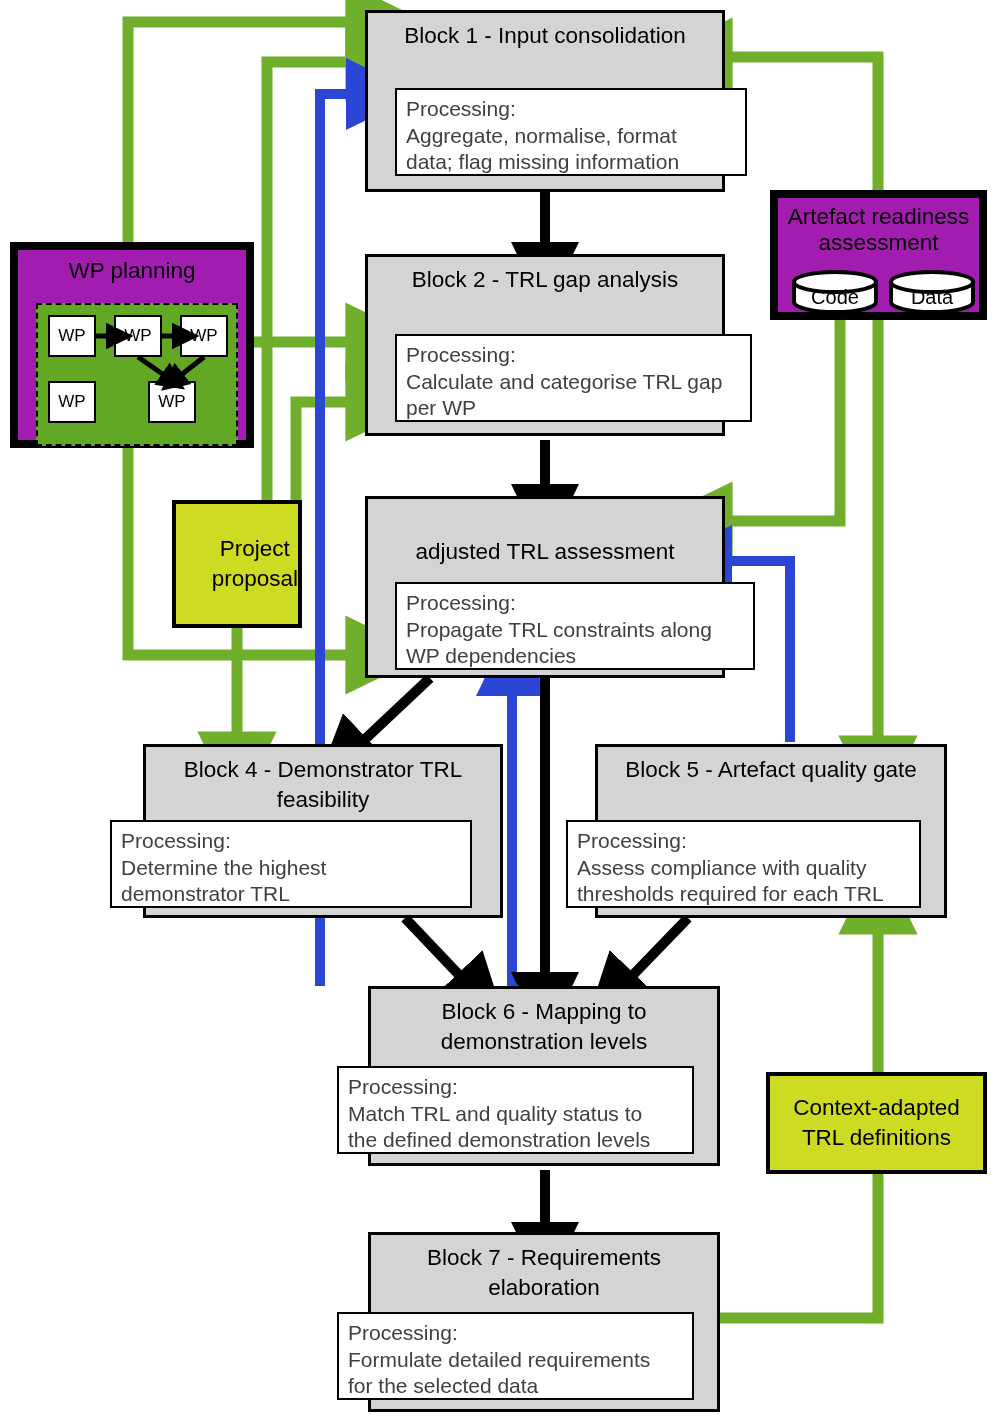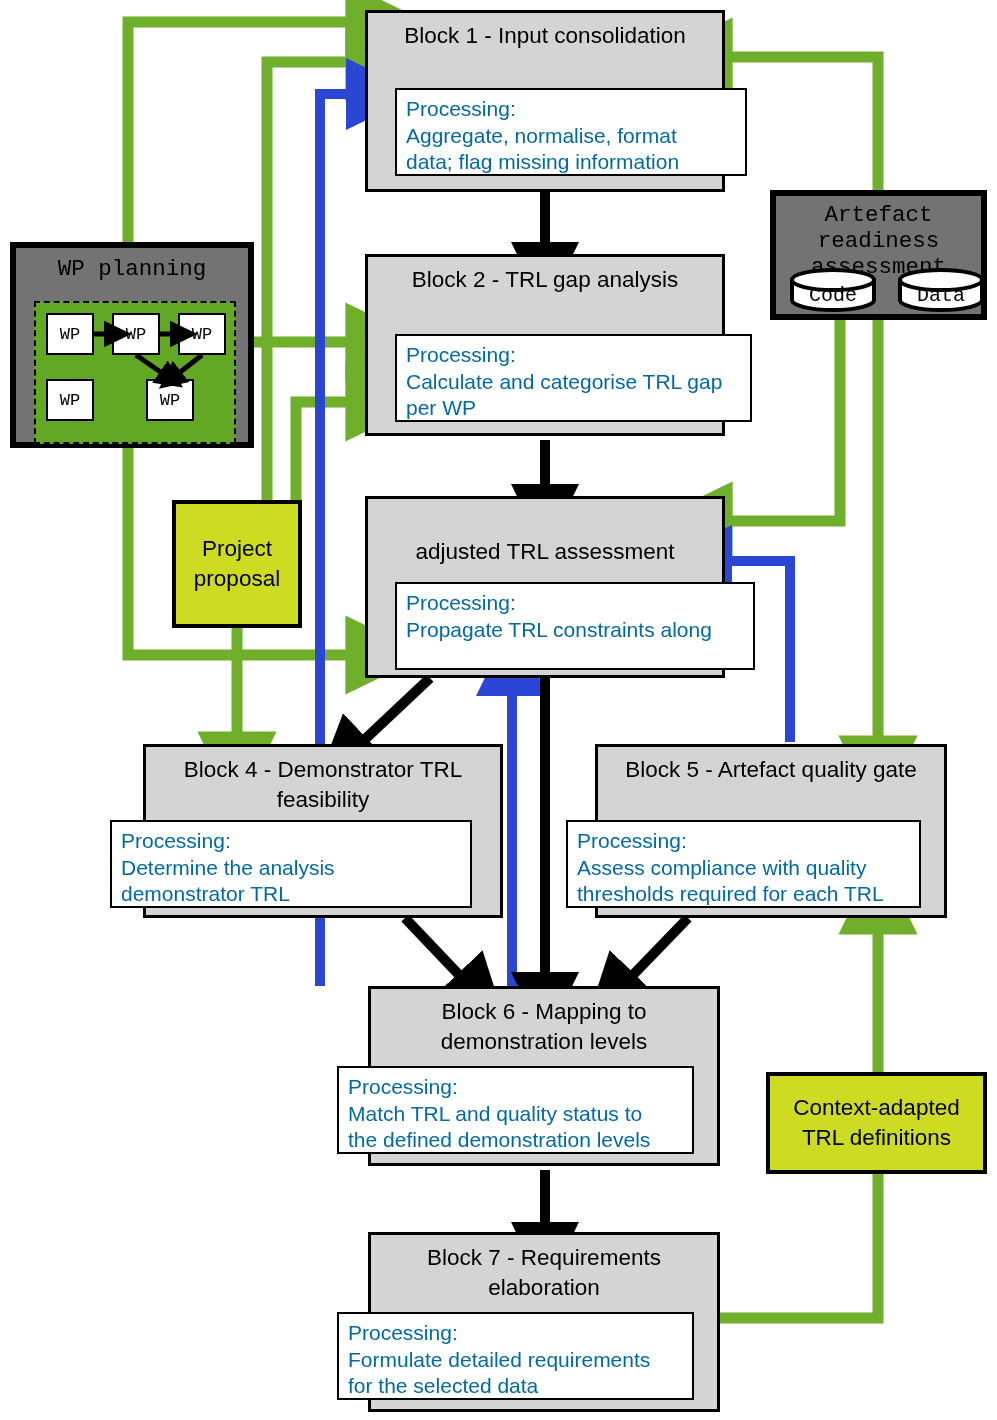--- a/index.html
+++ b/index.html
@@ -1,24 +1,24 @@
 <!DOCTYPE html>
 <html><head>
 <meta charset="utf-8">
 <style>
   html,body{margin:0;padding:0;background:#fff;}
   body{font-family:"Liberation Sans", sans-serif;}
   #stage{position:relative;width:997px;height:1420px;overflow:hidden;background:#fff;padding-left:22px;}
   svg.layer{position:absolute;left:0;top:0;width:997px;height:1420px;}
   .blk{position:absolute;box-sizing:border-box;background:#d4d4d4;border:3px solid #000;}
   .blk-title{position:absolute;left:0;right:0;top:8px;text-align:center;font-size:22.5px;line-height:30px;color:#000;padding:0 10px;box-sizing:border-box;}
-  .proc{position:absolute;box-sizing:border-box;background:#fff;border:2px solid #000;padding:6px 9px 7px 9px;font-size:21px;line-height:26.5px;color:#0369a1;}
+  .proc{position:absolute;box-sizing:border-box;background:#fff;border:2px solid #000;padding:6px 9px 7px 9px;font-size:21px;line-height:26.5px;color:#404040;}
   .proc div{white-space:pre;}
   .green-box{position:absolute;box-sizing:border-box;background:#cddc22;border:4px solid #000;display:flex;align-items:center;justify-content:center;text-align:center;font-size:22.5px;line-height:30px;color:#000;}
-  .wp-outer{position:absolute;box-sizing:border-box;background:#737373;border:6px solid #000000;font-family:Liberation Mono, monospace;}
+  .wp-outer{position:absolute;box-sizing:border-box;background:#a21caf;border:8px solid #000000;}
   .wp-title{position:absolute;left:0;right:0;top:8px;text-align:center;font-size:22.5px;color:#000;}
   .wp-inner{position:absolute;box-sizing:border-box;background:#62a824;border:2px dashed #000;}
   .wp-cell{position:absolute;box-sizing:border-box;background:#fff;border:2px solid #000;display:flex;align-items:center;justify-content:center;font-size:17px;color:#000;}
   .cyl{position:absolute;}
   .cyl-label{position:absolute;left:0;right:0;text-align:center;font-size:20px;color:#000;}
 </style>
 </head>
 <body>
 
 <div id="stage">
@@ -135,31 +135,32 @@
 
   <div class="blk" style="left:365px;top:496px;width:360px;height:182px;">
     <div class="blk-title">
       <br>
       <span>adjusted TRL assessment</span>
     </div>
   </div>
   <div class="proc" style="left:395px;top:582px;width:360px;height:88px;">
     <div>Processing:</div>
     <div>Propagate TRL constraints along</div>
+    <div>WP dependencies</div>
   </div>
 
   <div class="blk" style="left:143px;top:744px;width:360px;height:174px;">
     <div class="blk-title">
       <span>Block 4 - Demonstrator TRL</span><br>
       <span>feasibility</span>
     </div>
   </div>
   <div class="proc" style="left:110px;top:820px;width:362px;height:88px;">
     <div>Processing:</div>
-    <div>Determine the analysis</div>
+    <div>Determine the highest</div>
     <div>demonstrator TRL</div>
   </div>
 
   <div class="blk" style="left:595px;top:744px;width:352px;height:174px;">
     <div class="blk-title">Block 5 - Artefact quality gate</div>
   </div>
   <div class="proc" style="left:566px;top:820px;width:355px;height:88px;">
     <div>Processing:</div>
     <div>Assess compliance with quality</div>
     <div>thresholds required for each TRL</div>
@@ -214,40 +215,40 @@
           </marker>
         </defs>
         <path d="M58,31 L70,31" stroke="#000" stroke-width="5" fill="none" marker-end="url(#wpArr)"></path>
         <path d="M124,31 L136,31" stroke="#000" stroke-width="5" fill="none" marker-end="url(#wpArr)"></path>
         <path d="M100,52 L126,70" stroke="#000" stroke-width="5" fill="none" marker-end="url(#wpArr)"></path>
         <path d="M166,52 L143,70" stroke="#000" stroke-width="5" fill="none" marker-end="url(#wpArr)"></path>
       </svg>
     </div>
   </div>
 
-  <div class="green-box" style="left:172px;top:500px;width:130px;height:128px;">
+  <div class="green-box" style="left:172px;top:500px;width:130px;height:128px;justify-content:flex-end;">
     <div>
       <span>Project</span><br>
       <span>proposal</span>
     </div>
   </div>
 
   <div class="wp-outer" style="left:770px;top:190px;width:217px;height:130px;">
     <div class="wp-title" style="top:6px;">
       <span>Artefact readiness</span><br>
       <span>assessment</span>
     </div>
     <div class="cyl" style="left:12px;top:72px;width:90px;height:44px;">
       <svg width="90" height="44">
         <path d="M4,12 L4,32 A41,10 0 0 0 86,32 L86,12 Z" fill="#fff" stroke="#000" stroke-width="4"></path>
         <ellipse cx="45" cy="12" rx="41" ry="10" fill="#fff" stroke="#000" stroke-width="4"></ellipse>
       </svg>
       <div class="cyl-label" style="top:16px;">Code</div>
     </div>
-    <div class="cyl" style="left:120px;top:72px;width:90px;height:44px;">
+    <div class="cyl" style="left:109px;top:72px;width:90px;height:44px;">
       <svg width="90" height="44">
         <path d="M4,12 L4,32 A41,10 0 0 0 86,32 L86,12 Z" fill="#fff" stroke="#000" stroke-width="4"></path>
         <ellipse cx="45" cy="12" rx="41" ry="10" fill="#fff" stroke="#000" stroke-width="4"></ellipse>
       </svg>
       <div class="cyl-label" style="top:16px;">Data</div>
     </div>
   </div>
 
   <div class="green-box" style="left:766px;top:1072px;width:221px;height:102px;">
     <div>

